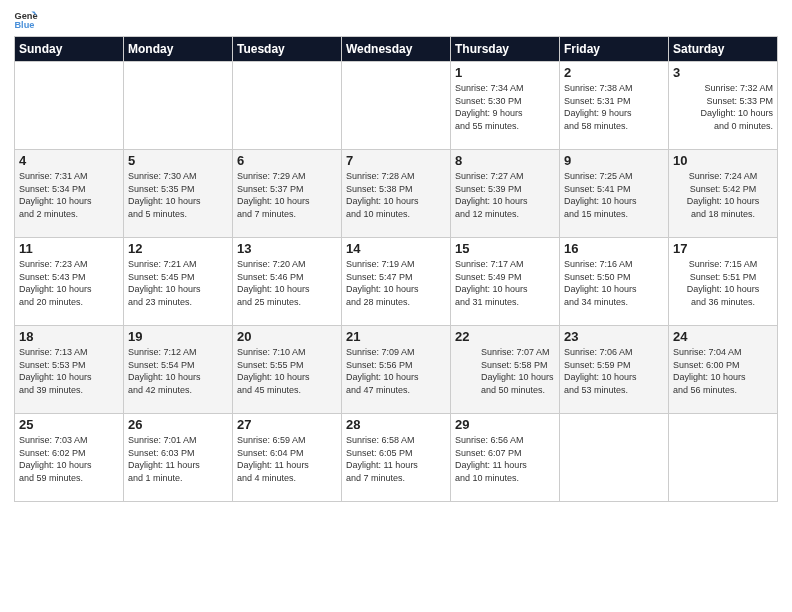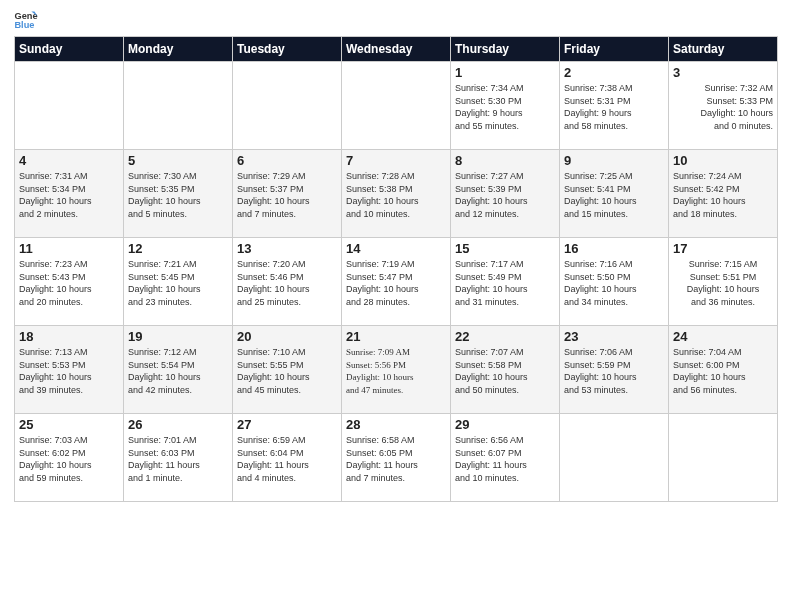--- a/index.html
+++ b/index.html
@@ -190,21 +190,21 @@
           </td>
           <td>
             <span class="day-num">9</span>
             <div class="day-info" style="white-space: pre-line;">Sunrise: 7:25 AM
 Sunset: 5:41 PM
 Daylight: 10 hours
 and 15 minutes.</div>
           </td>
           <td>
             <span class="day-num">10</span>
-            <div class="day-info" style="white-space: pre-line;">Sunrise: 7:24 AM
+            <div class="day-info" style="white-space: pre-line; text-align: center;">Sunrise: 7:24 AM
 Sunset: 5:42 PM
 Daylight: 10 hours
 and 18 minutes.</div>
           </td>
         </tr>
         <tr>
           <td>
             <span class="day-num">11</span>
             <div class="day-info" style="white-space: pre-line;">Sunrise: 7:23 AM
 Sunset: 5:43 PM
@@ -271,28 +271,28 @@
           </td>
           <td>
             <span class="day-num">20</span>
             <div class="day-info" style="white-space: pre-line;">Sunrise: 7:10 AM
 Sunset: 5:55 PM
 Daylight: 10 hours
 and 45 minutes.</div>
           </td>
           <td>
             <span class="day-num">21</span>
-            <div class="day-info" style="white-space: pre-line; font-family: Liberation Serif, serif;">Sunrise: 7:09 AM
+            <div class="day-info" style="white-space: pre-line;">Sunrise: 7:09 AM
 Sunset: 5:56 PM
 Daylight: 10 hours
 and 47 minutes.</div>
           </td>
           <td>
             <span class="day-num">22</span>
-            <div class="day-info" style="white-space: pre-line;">Sunrise: 7:07 AM
+            <div class="day-info" style="white-space: pre-line; margin-left: 26px;">Sunrise: 7:07 AM
 Sunset: 5:58 PM
 Daylight: 10 hours
 and 50 minutes.</div>
           </td>
           <td>
             <span class="day-num">23</span>
             <div class="day-info" style="white-space: pre-line;">Sunrise: 7:06 AM
 Sunset: 5:59 PM
 Daylight: 10 hours
 and 53 minutes.</div>

